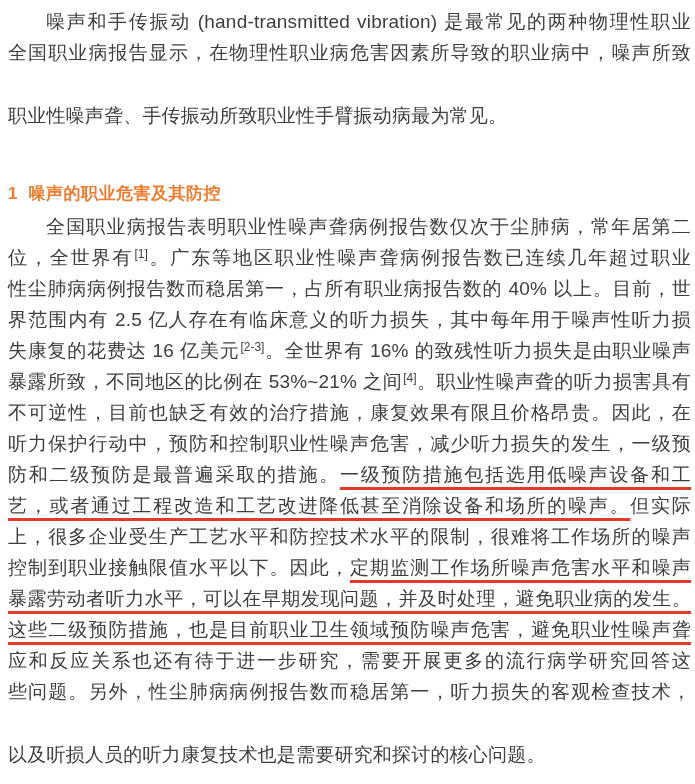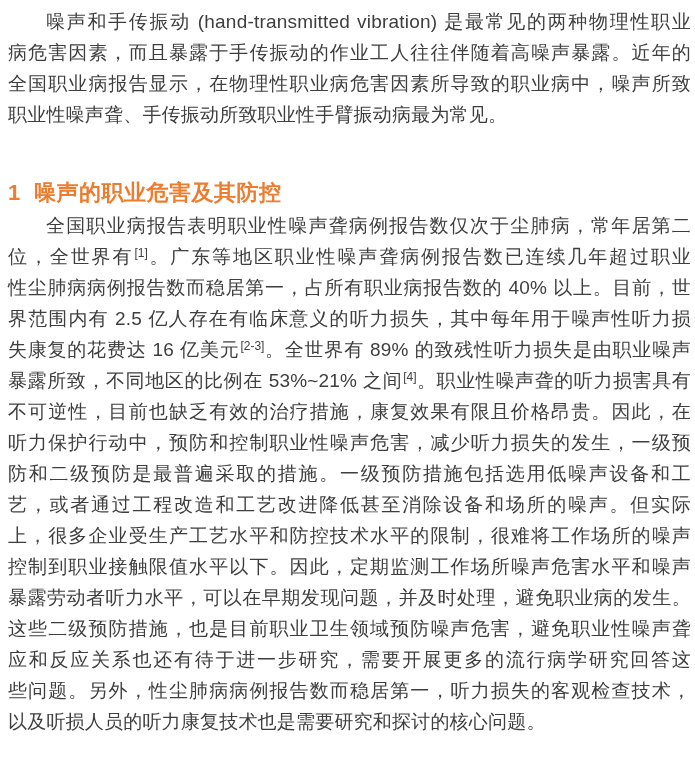--- a/index.html
+++ b/index.html
@@ -21,63 +21,63 @@
   .para { margin: 0; }
   .line {
     font-size: 19px;
     line-height: 31px;
     text-align: justify;
     text-align-last: justify;
     text-justify: inter-character;
     letter-spacing: 0.2px;
   }
   .line.indent { text-indent: 38px; }
-  .line.end { text-align-last: left; }
+  .line.end { text-align-last: left; margin-top: 32px; }
   .seg-u {
+    text-decoration: underline;
     text-decoration-color: var(--underline-red, #e23b2c);
     text-decoration-thickness: 3px;
     text-underline-offset: 6px;
     text-decoration-skip-ink: none;
   }
   sup.ref {
     font-size: 12px;
     line-height: 0;
     vertical-align: 6px;
     letter-spacing: 0;
     margin-left: 1px;
   }
   .heading {
     margin: 46px 0 0 0;
-    font-size: 22px;
+    font-size: 17px;
     line-height: 34px;
     font-weight: bold;
     color: var(--heading-orange, #ee7c2e);
     text-align: left;
     white-space: pre;
     letter-spacing: 0.5px;
   }
 </style>
 </head>
 <body>
 
 <div class="page">
   <main>
       <div class="para">
         <div class="line indent"><span>噪声和手传振动 (hand-transmitted vibration) 是最常见的两种物理性职业</span></div>
-        <div class="line"><span>病危害因素，而且暴露于手传振动的作业工人往往伴随着高噪声暴露。近年的</span></div>
         <div class="line"><span>全国职业病报告显示，在物理性职业病危害因素所导致的职业病中，噪声所致</span></div>
         <div class="line end"><span>职业性噪声聋、手传振动所致职业性手臂振动病最为常见。</span></div>
       </div>
       <h2 class="heading">1  噪声的职业危害及其防控</h2>
       <div class="para">
         <div class="line indent"><span>全国职业病报告表明职业性噪声聋病例报告数仅次于尘肺病，常年居第二</span></div>
         <div class="line"><span>位，全世界有</span><sup class="ref">[1]</sup><span>。广东等地区职业性噪声聋病例报告数已连续几年超过职业</span></div>
         <div class="line"><span>性尘肺病病例报告数而稳居第一，占所有职业病报告数的 40% 以上。目前，世</span></div>
         <div class="line"><span>界范围内有 2.5 亿人存在有临床意义的听力损失，其中每年用于噪声性听力损</span></div>
-        <div class="line"><span>失康复的花费达 16 亿美元</span><sup class="ref">[2-3]</sup><span>。全世界有 89% 的致残性听力损失是由职业噪声</span></div>
+        <div class="line"><span>失康复的花费达 16 亿美元</span><sup class="ref">[2-3]</sup><span>。全世界有 16% 的致残性听力损失是由职业噪声</span></div>
         <div class="line"><span>暴露所致，不同地区的比例在 53%~21% 之间</span><sup class="ref">[4]</sup><span>。职业性噪声聋的听力损害具有</span></div>
         <div class="line"><span>不可逆性，目前也缺乏有效的治疗措施，康复效果有限且价格昂贵。因此，在</span></div>
         <div class="line"><span>听力保护行动中，预防和控制职业性噪声危害，减少听力损失的发生，一级预</span></div>
         <div class="line"><span>防和二级预防是最普遍采取的措施。</span><span class="seg-u">一级预防措施包括选用低噪声设备和工</span></div>
         <div class="line"><span class="seg-u">艺，或者通过工程改造和工艺改进降低甚至消除设备和场所的噪声。</span><span>但实际</span></div>
         <div class="line"><span>上，很多企业受生产工艺水平和防控技术水平的限制，很难将工作场所的噪声</span></div>
         <div class="line"><span>控制到职业接触限值水平以下。因此，</span><span class="seg-u">定期监测工作场所噪声危害水平和噪声</span></div>
         <div class="line"><span class="seg-u">暴露劳动者听力水平，可以在早期发现问题，并及时处理，避免职业病的发生。</span></div>
         <div class="line"><span class="seg-u">这些二级预防措施，也是目前职业卫生领域预防噪声危害，避免职业性噪声聋</span></div>
         <div class="line"><span>应和反应关系也还有待于进一步研究，需要开展更多的流行病学研究回答这</span></div>

